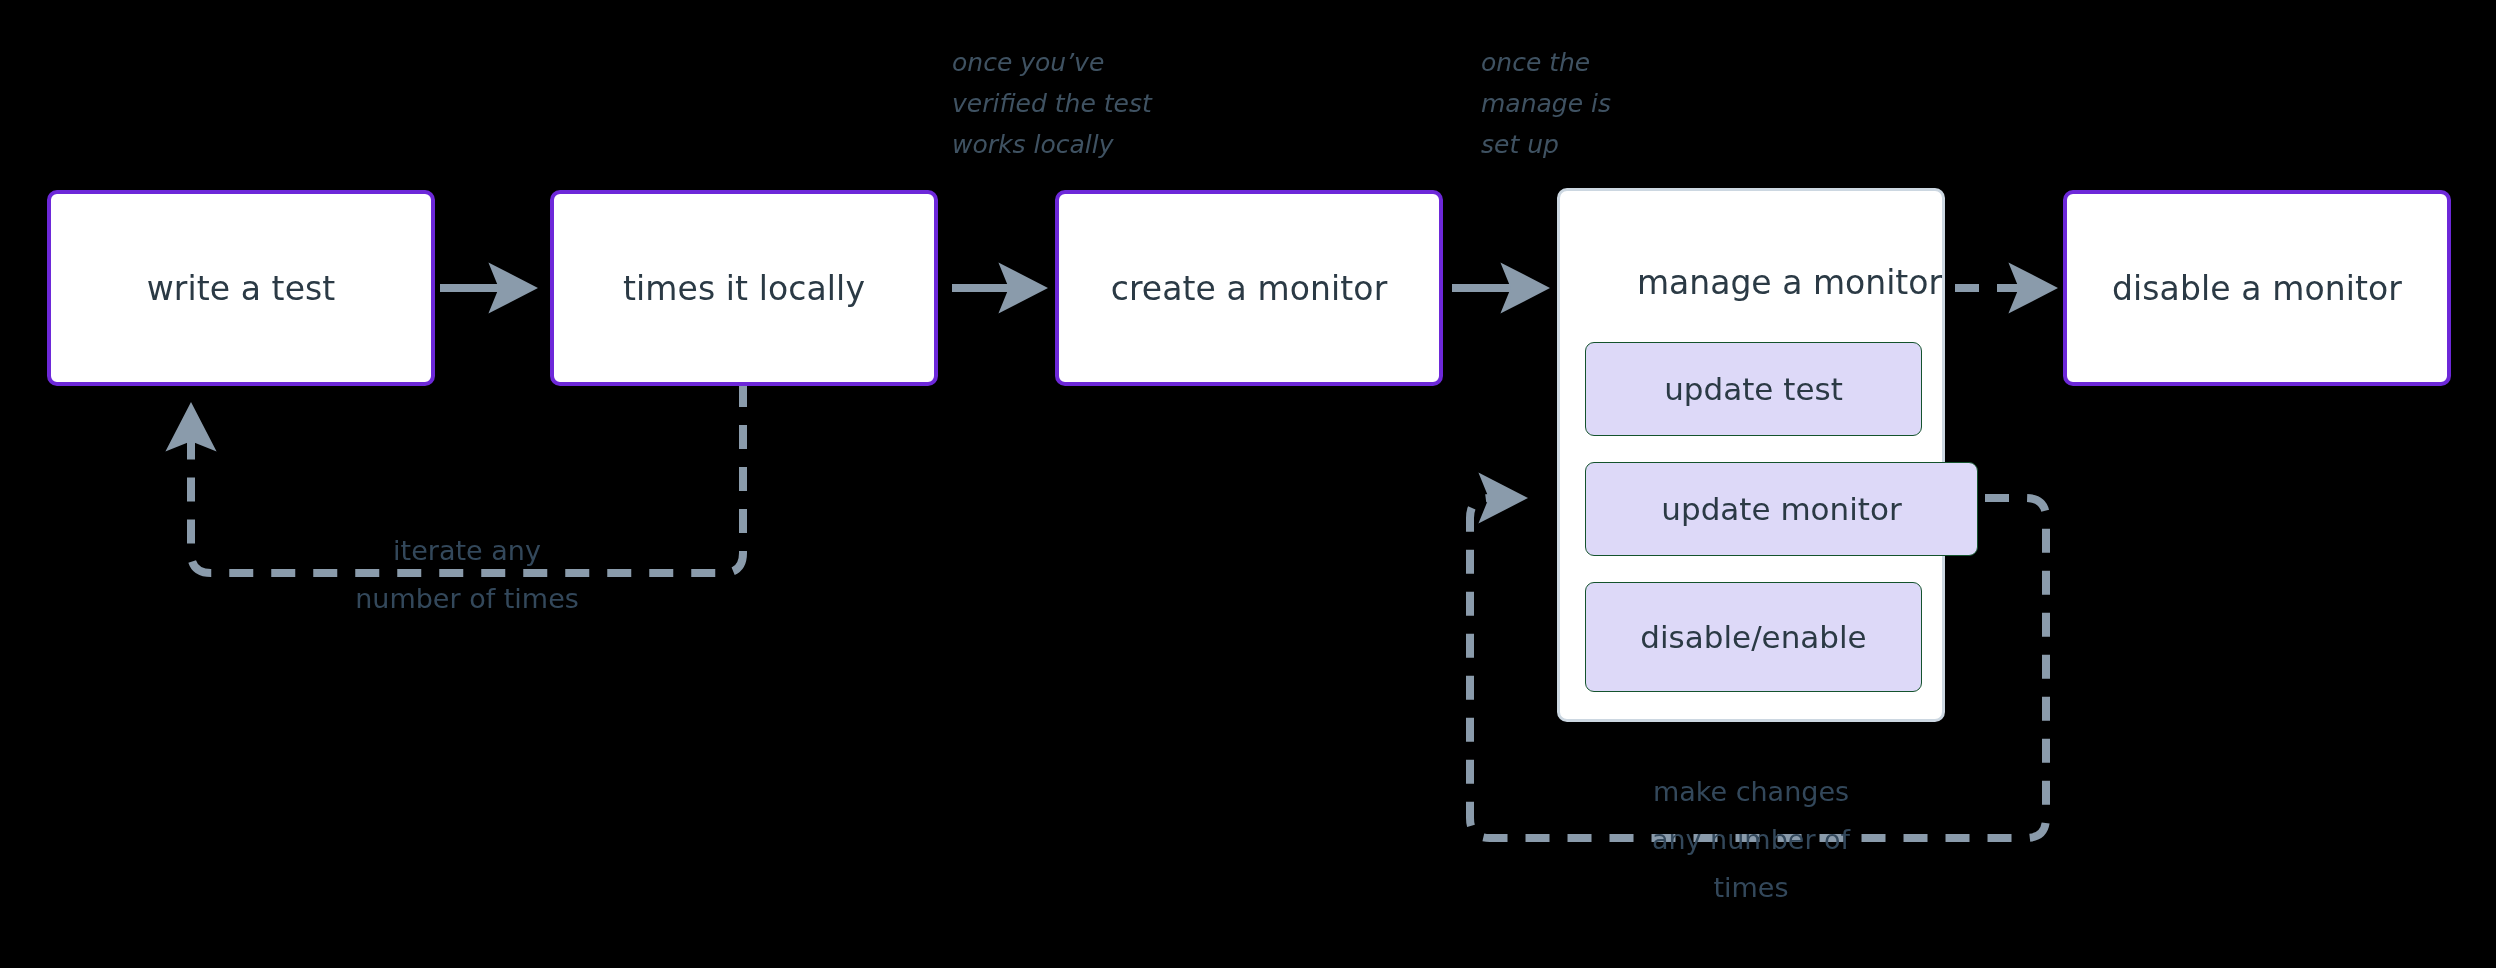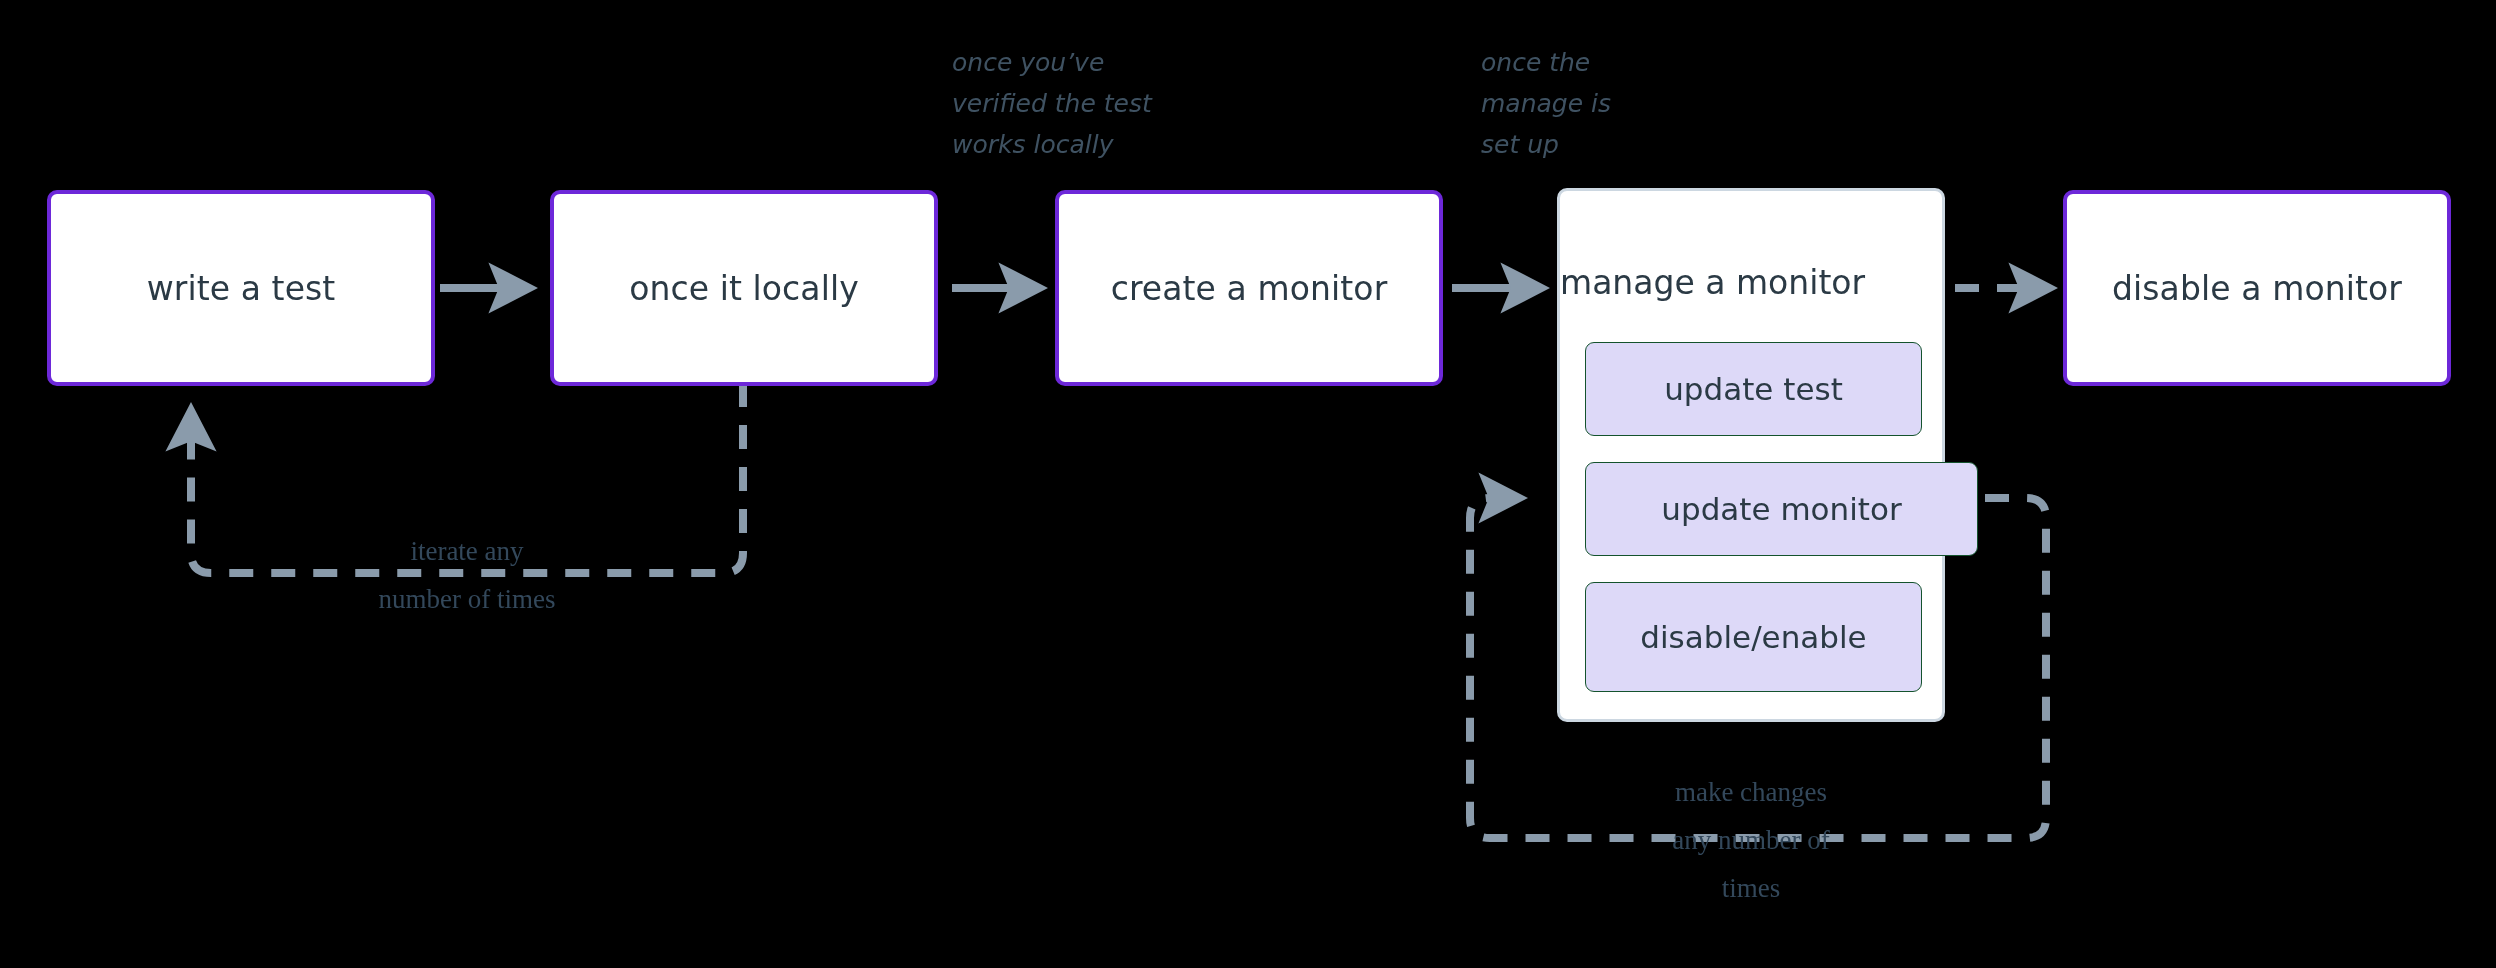--- a/index.html
+++ b/index.html
@@ -46,21 +46,21 @@
     position: absolute;
     box-sizing: border-box;
     background: #ffffff;
     border: 3px solid #ccd7e1;
     border-radius: 10px;
   }
   .cluster-title {
     position: absolute;
     left: 0;
     right: 0;
-    text-align: left;
+    text-align: right;
     color: #2b3a45;
     font-size: 33px;
     font-weight: 400;
     white-space: nowrap;
   }
   .subnode {
     position: absolute;
     box-sizing: border-box;
     background: #ddd9f8;
     border: 1px solid #14532d;
@@ -92,21 +92,20 @@
     color: #33485b;
     font-size: 27px;
     line-height: 48px;
     font-style: normal;
     font-weight: 400;
     text-align: center;
     white-space: pre-line;
   }
   .loop-note.centered {
     transform: translateX(-50%);
-    font-family: Liberation Serif, serif;
   }
 </style>
 </head>
 <body>
 
 <div id="canvas">
 
   <svg class="edge-svg" viewBox="0 0 2496 968" xmlns="http://www.w3.org/2000/svg">
     <defs>
       <marker id="arrowhead" markerWidth="7" markerHeight="7" refX="5.2" refY="3.5" orient="auto" markerUnits="strokeWidth">
@@ -137,21 +136,21 @@
     <g>
       <path d="M 1985 498 L 2026 498 Q 2046 498 2046 518 L 2046 818 Q 2046 838 2026 838 L 1490 838 Q 1470 838 1470 818 L 1470 518 Q 1470 498 1490 498 L 1520 498" stroke="#8a9bab" stroke-width="8" fill="none" stroke-dasharray="24 18" marker-end="url(#arrowhead)"></path>
     </g>
   </svg>
 
   <div class="node" style="left:47px; top:190px; width:388px; height:196px;">
     <span class="node-label">write a test</span>
   </div>
 
   <div class="node" style="left:550px; top:190px; width:388px; height:196px;">
-    <span class="node-label">once it locally</span>
+    <span class="node-label">times it locally</span>
   </div>
 
   <div class="node" style="left:1055px; top:190px; width:388px; height:196px;">
     <span class="node-label">create a monitor</span>
   </div>
 
   <div class="node" style="left:2063px; top:190px; width:388px; height:196px;">
     <span class="node-label">disable a monitor</span>
   </div>
 

